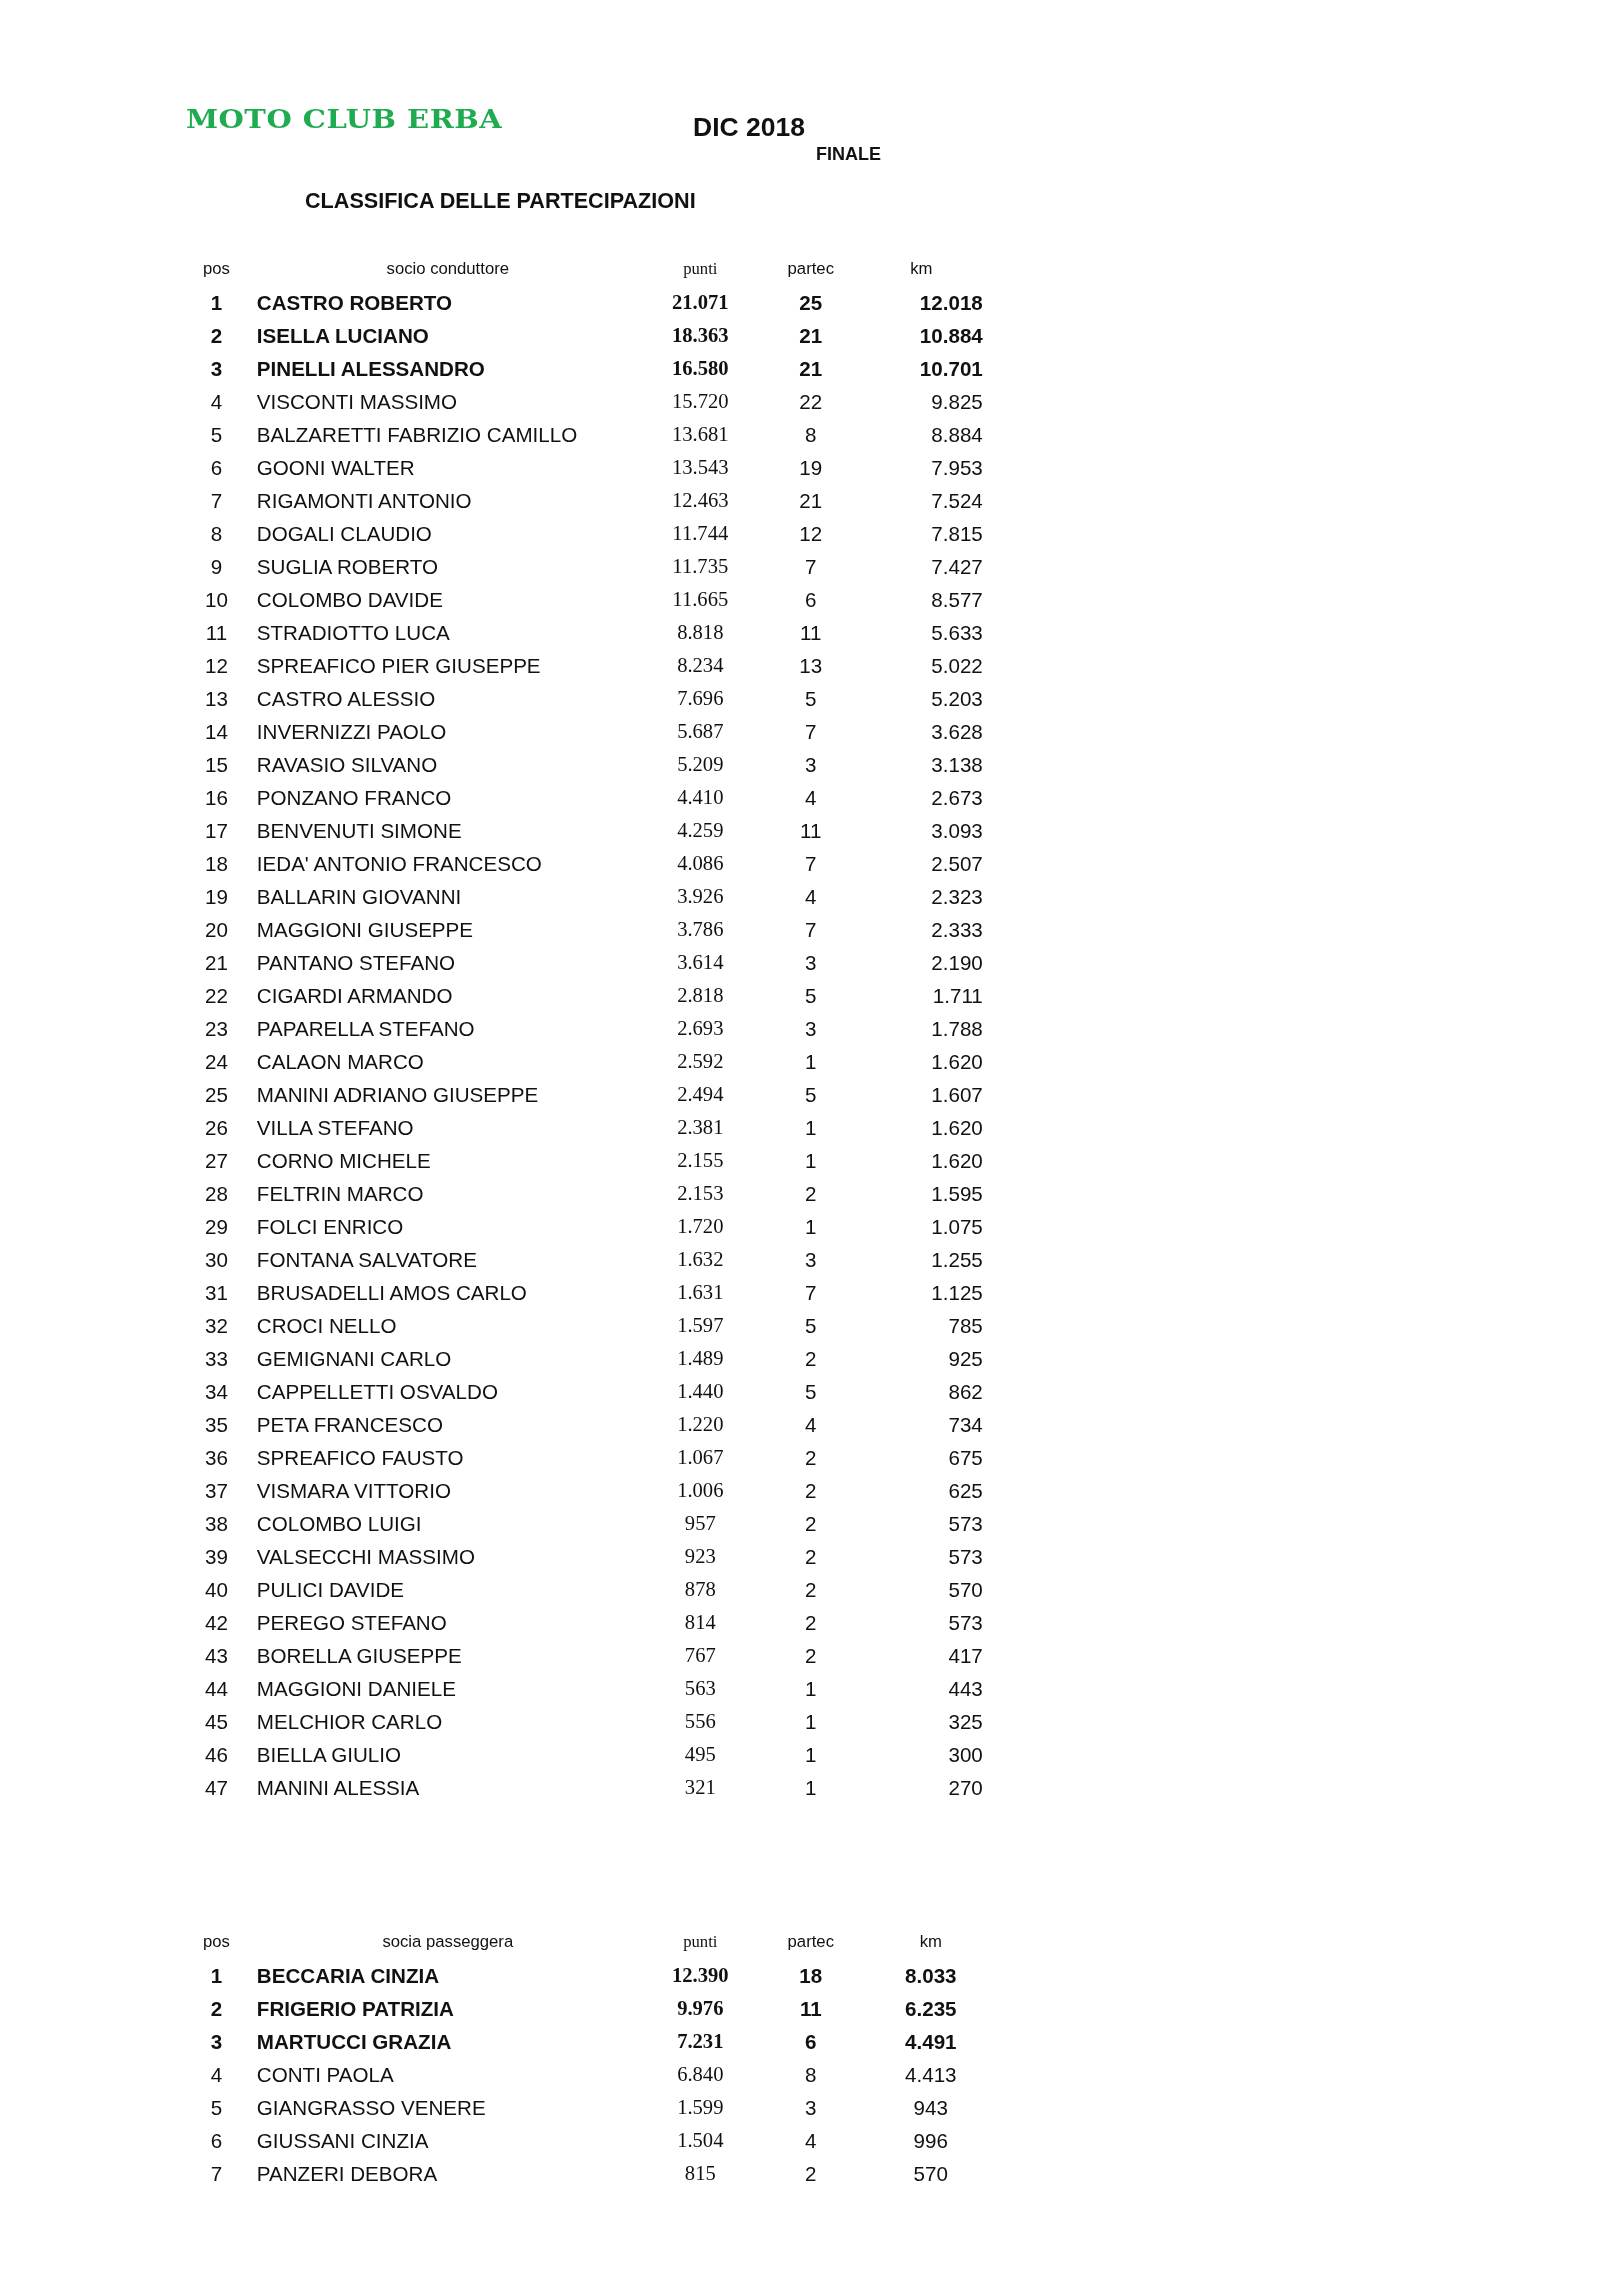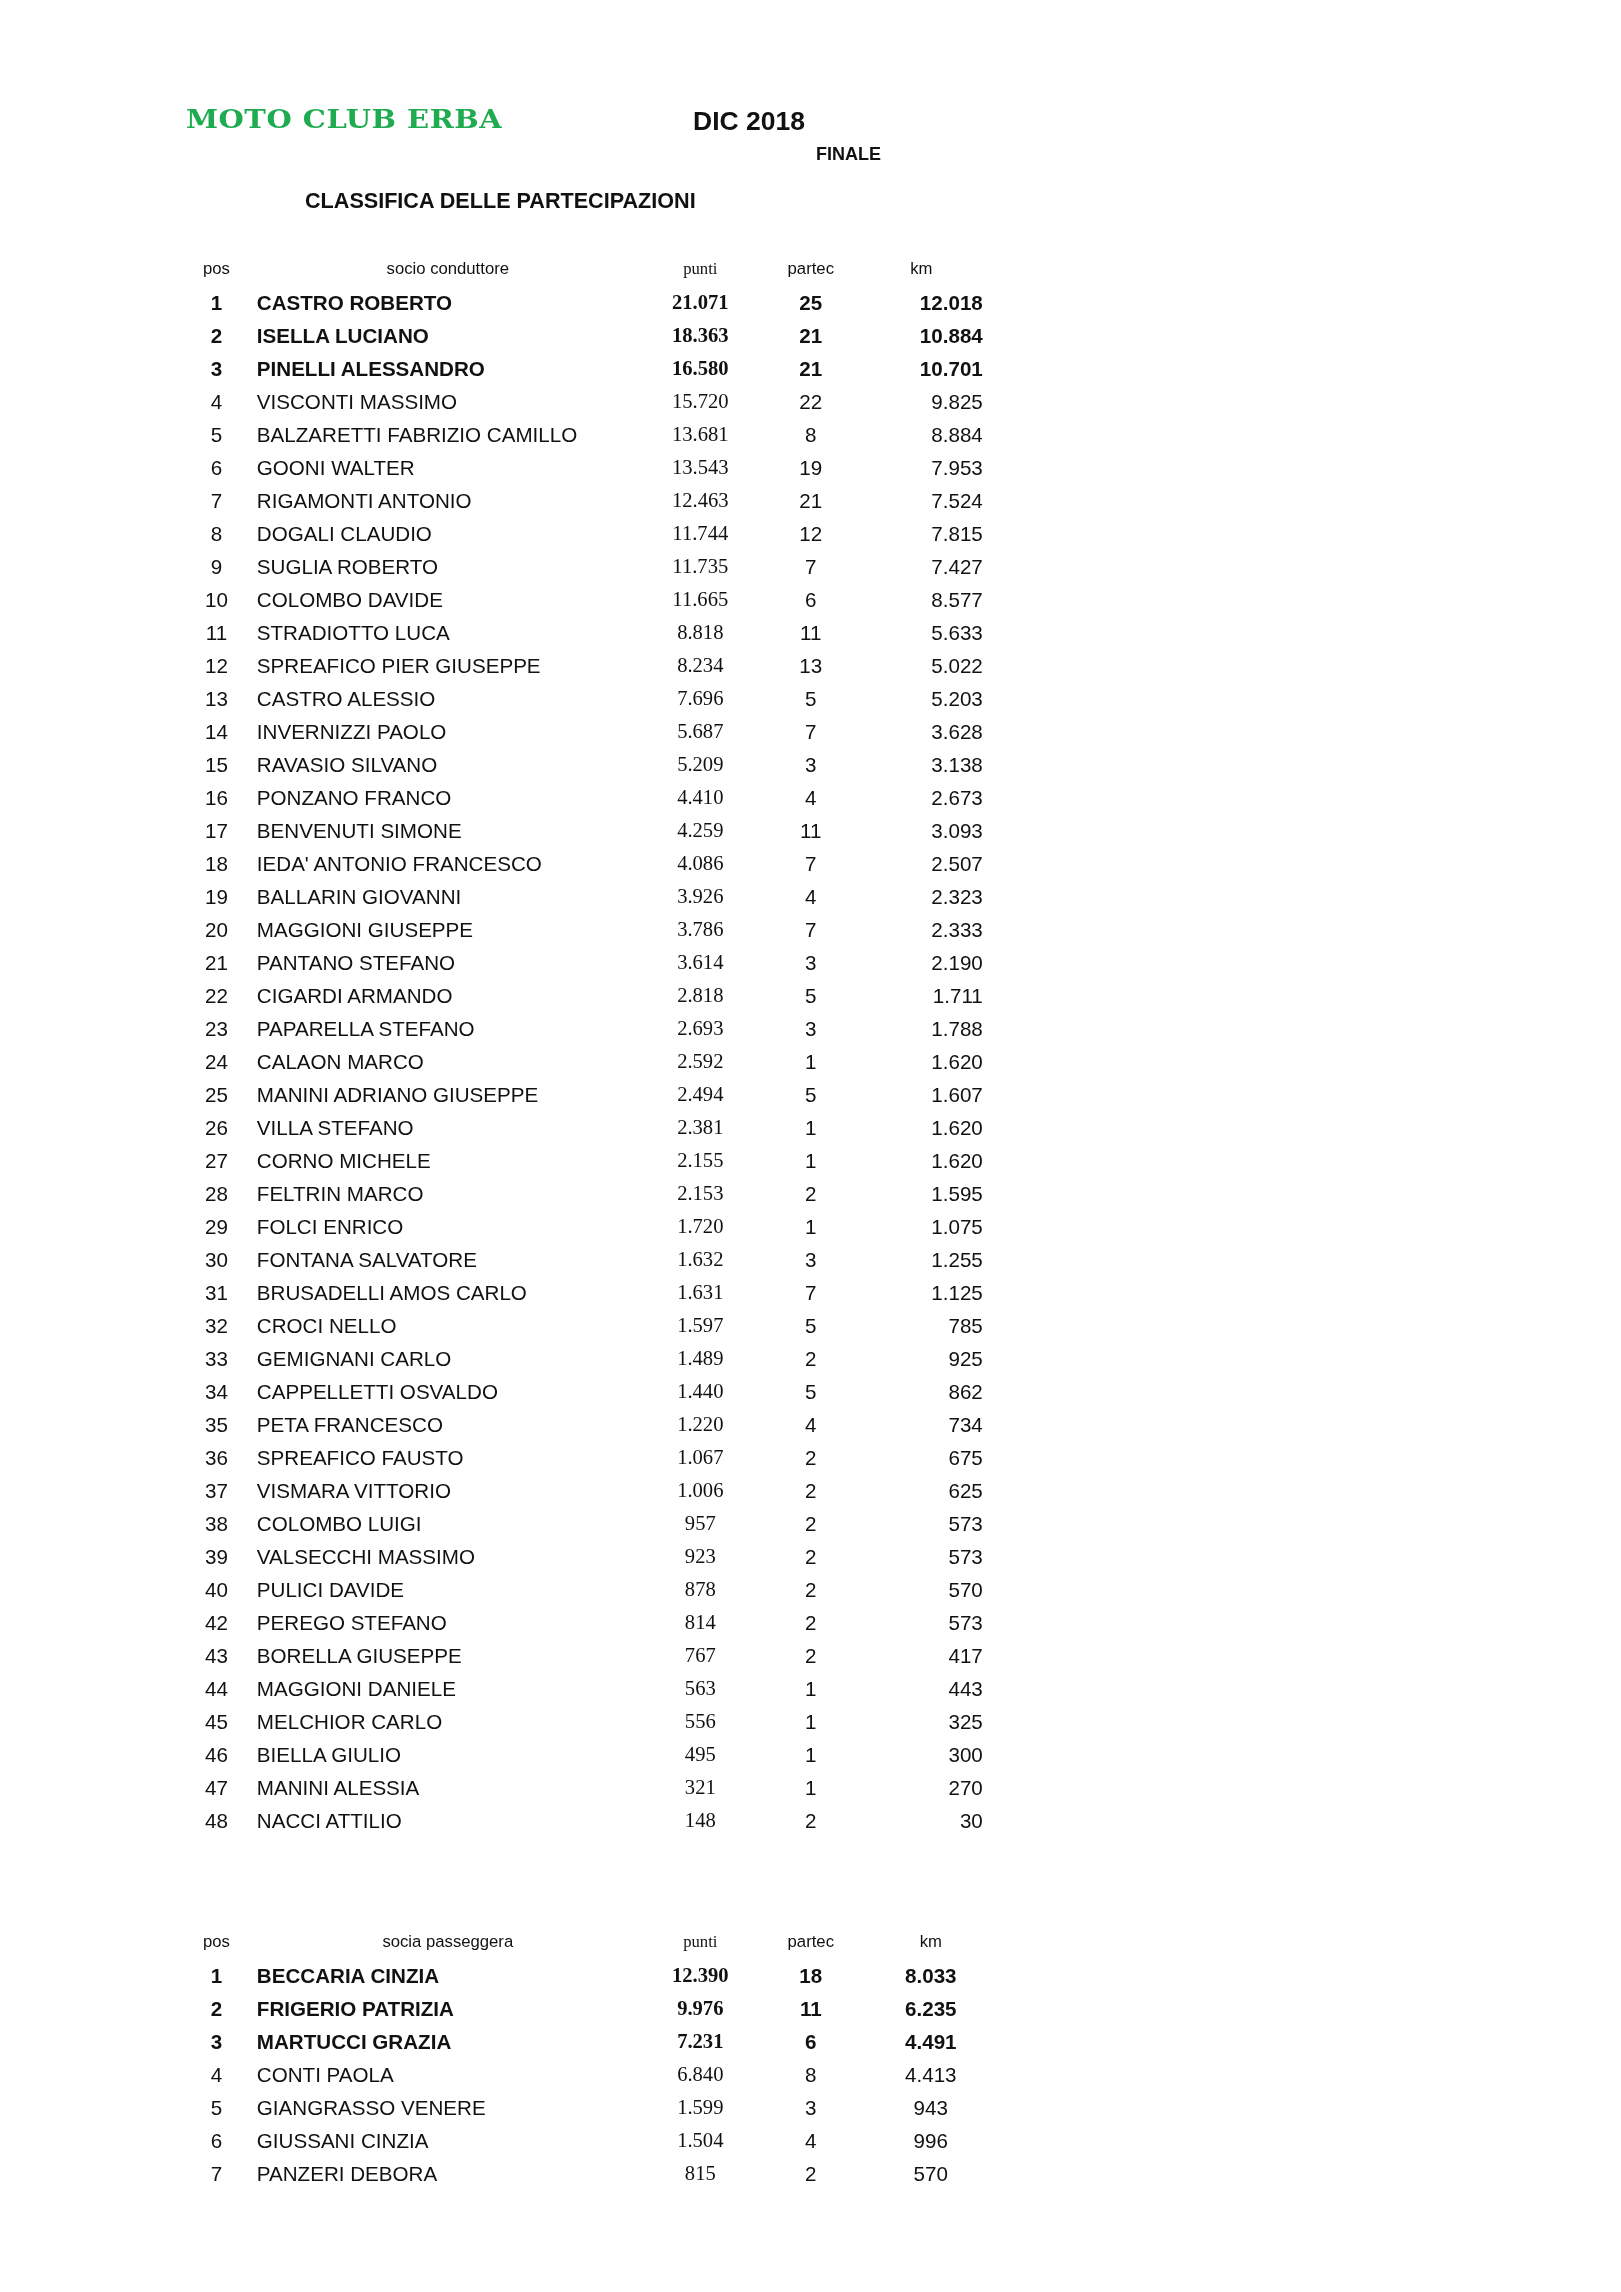--- a/index.html
+++ b/index.html
@@ -1,18 +1,18 @@
 <!DOCTYPE html>
 <html><head>
 <meta charset="utf-8">
 <style>
   html, body { margin: 0; padding: 0; background: #ffffff; }
   body { width: 1621px; height: 2293px; position: relative; font-family: "Liberation Sans", sans-serif; color: #111; }
   .club-title { position: absolute; left: 186px; top: 104px; font-family: "DejaVu Serif", serif; font-weight: bold; font-size: 29px; color: #1fab4f; letter-spacing: 0.5px; transform: scaleY(0.9); transform-origin: left top; }
-  .month { position: absolute; left: 693px; top: 106px; font-size: 26.5px; font-weight: bold; }
+  .month { position: absolute; left: 693px; top: 112px; font-size: 26.5px; font-weight: bold; }
   .finale { position: absolute; left: 816px; top: 144px; font-size: 18px; font-weight: bold; }
   .subtitle { position: absolute; left: 305px; top: 188px; font-size: 21.6px; font-weight: bold; }
   table.rank { position: absolute; left: 186px; border-collapse: collapse; font-size: 20.6px; }
   table.rank td, table.rank th { padding: 0; height: 33px; line-height: 33px; white-space: nowrap; }
   table.rank th { font-weight: normal; font-size: 16.7px; height: 35px; line-height: 35px; margin-top: 13px; }
   .c-pos { width: 61px; text-align: center; }
   .c-name { width: 382px; text-align: left; padding-left: 9.8px !important; }
   .c-name-h { text-align: center; }
   .c-punti { width: 123px; text-align: center; font-family: Liberation Serif, serif; }
   .c-partec { width: 98px; text-align: center; }
@@ -360,27 +360,20 @@
         <td class="c-partec">1</td>
         <td class="c-km">300</td>
       </tr>
       <tr>
         <td class="c-pos">47</td>
         <td class="c-name">MANINI ALESSIA</td>
         <td class="c-punti">321</td>
         <td class="c-partec">1</td>
         <td class="c-km">270</td>
       </tr>
-      <tr>
-        <td class="c-pos">48</td>
-        <td class="c-name">NACCI ATTILIO</td>
-        <td class="c-punti">148</td>
-        <td class="c-partec">2</td>
-        <td class="c-km">30</td>
-      </tr>
     </tbody>
 </table>
 
 <table class="rank" id="tbl2">
   <thead>
     <tr>
       <th class="c-pos">pos</th>
       <th class="c-name c-name-h">socia passeggera</th>
       <th class="c-punti">punti</th>
       <th class="c-partec">partec</th>

